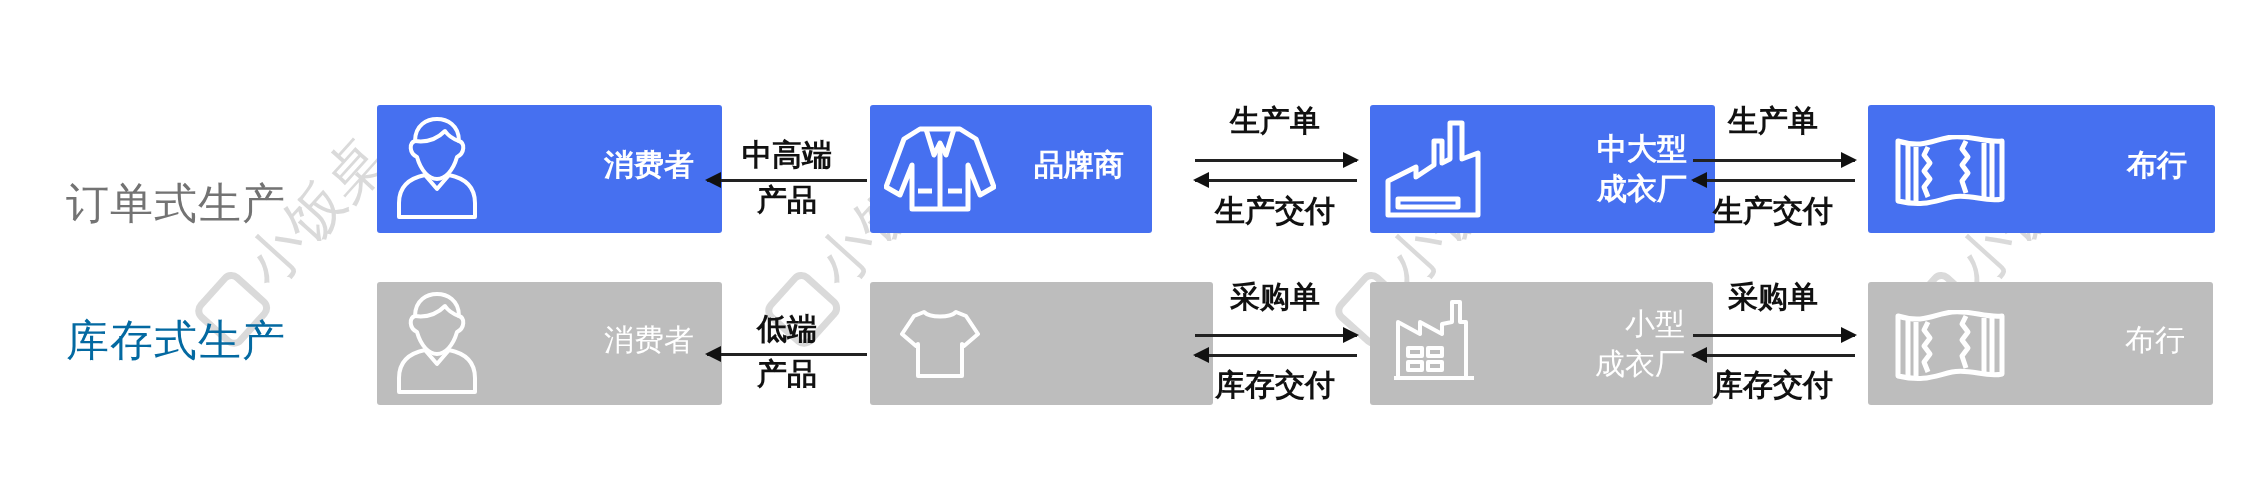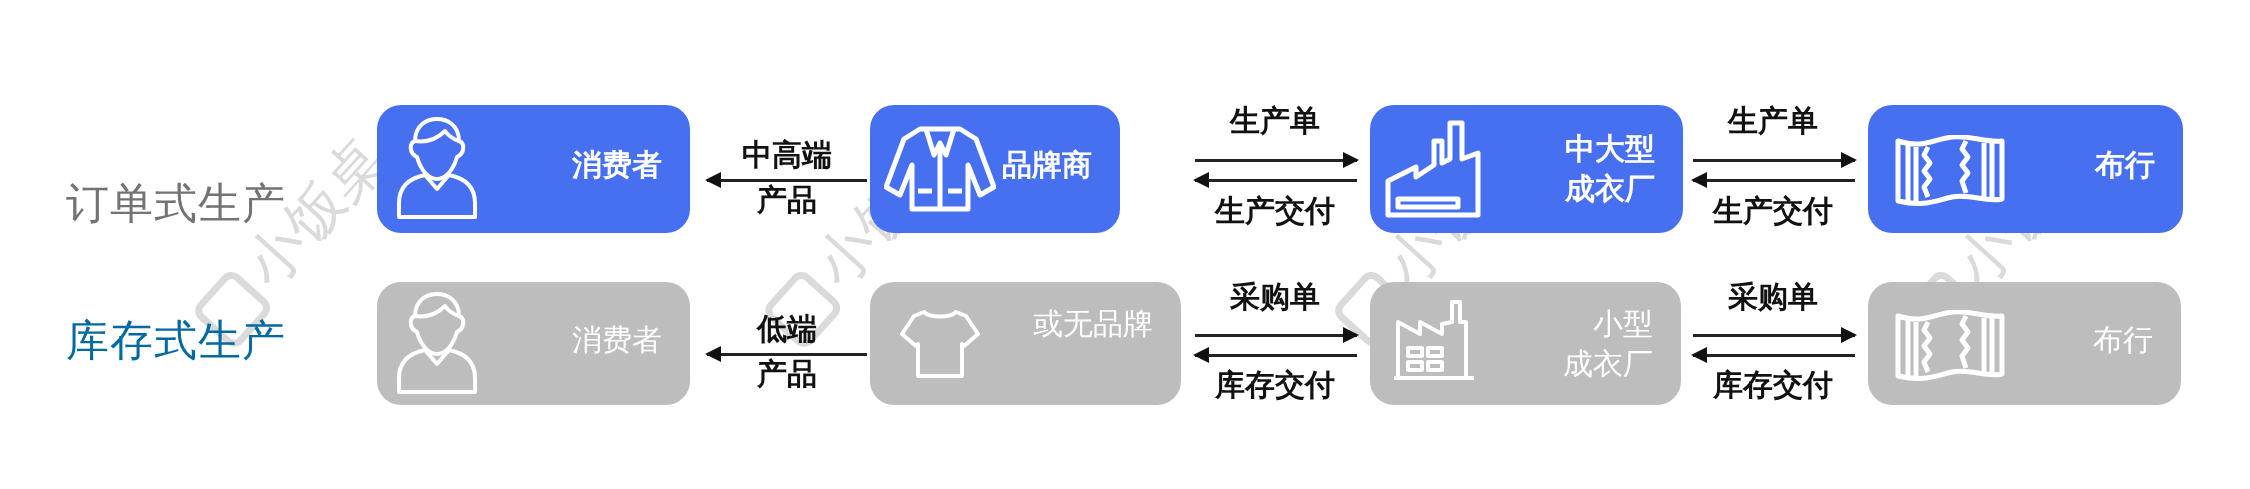--- a/index.html
+++ b/index.html
@@ -1,21 +1,21 @@
 <!DOCTYPE html>
 <html><head>
 <meta charset="utf-8">
 <style>
   html, body { margin:0; padding:0; background:#ffffff; }
   body { width:2250px; height:489px; position:relative; overflow:hidden;
          font-family:"DejaVu Sans","Liberation Sans",sans-serif; }
   .row-label { position:absolute; left:66px; font-size:43px; letter-spacing:1px; white-space:nowrap; }
   .row-label.blue { top:136px; color:#737373;margin-top:39px; }
   .row-label.gray { top:312px; color:#0369a1; }
-  .box { position:absolute; border-radius:24px; }
+  .box { position:absolute; border-radius:3px;padding-left:32px; }
   .box.blue { background:#4670F0; }
   .box.gray { background:#BDBDBD; }
   .box .icon { position:absolute; }
   .box .icon svg { display:block; }
   .box .txt { position:absolute; right:28px; color:#ffffff; font-size:30px; line-height:40px; text-align:right; white-space:nowrap; }
   .box.blue .txt { font-weight:bold; }
   .box .txt .ln { display:block; }
   .arrow { position:absolute; height:3px; background:#222; }
   .arrow.left::before { content:""; position:absolute; left:-2px; top:-7px; border-right:16px solid #111; border-top:8px solid transparent; border-bottom:8px solid transparent; }
   .arrow.right::after { content:""; position:absolute; right:-2px; top:-7px; border-left:16px solid #111; border-top:8px solid transparent; border-bottom:8px solid transparent; }
@@ -122,21 +122,20 @@
 <div class="alabel" style="left:727px;top:312px;width:120px;">低端</div>
 <div class="alabel" style="left:727px;top:357px;width:120px;">产品</div>
 
 <div class="box gray" style="left:870px;top:282px;width:311px;height:123px;">
   <div class="icon" style="left:30px;top:26px;">
     <svg width="80" height="72" viewBox="0 0 80 72" fill="none" stroke="#fff" stroke-width="4" stroke-linejoin="round">
       <path d="M24 4 C30 10 50 10 56 4 L66 8 L78 26 L64 38 L62 36 L62 68 L18 68 L18 36 L16 38 L2 26 L14 8 Z"></path>
     </svg>
   </div>
   <div class="txt" style="top:22px;font-weight:normal;">
-    <span class="ln">或无品牌</span>
   </div>
 </div>
 
 <div class="alabel" style="left:1210px;top:280px;width:130px;">采购单</div>
 <div class="arrow right" style="left:1195px;top:334px;width:162px;"></div>
 <div class="arrow left" style="left:1195px;top:354px;width:162px;"></div>
 <div class="alabel" style="left:1195px;top:368px;width:160px;">库存交付</div>
 
 <div class="box gray" style="left:1370px;top:282px;width:311px;height:123px;">
   <div class="icon" style="left:22px;top:16px;">

